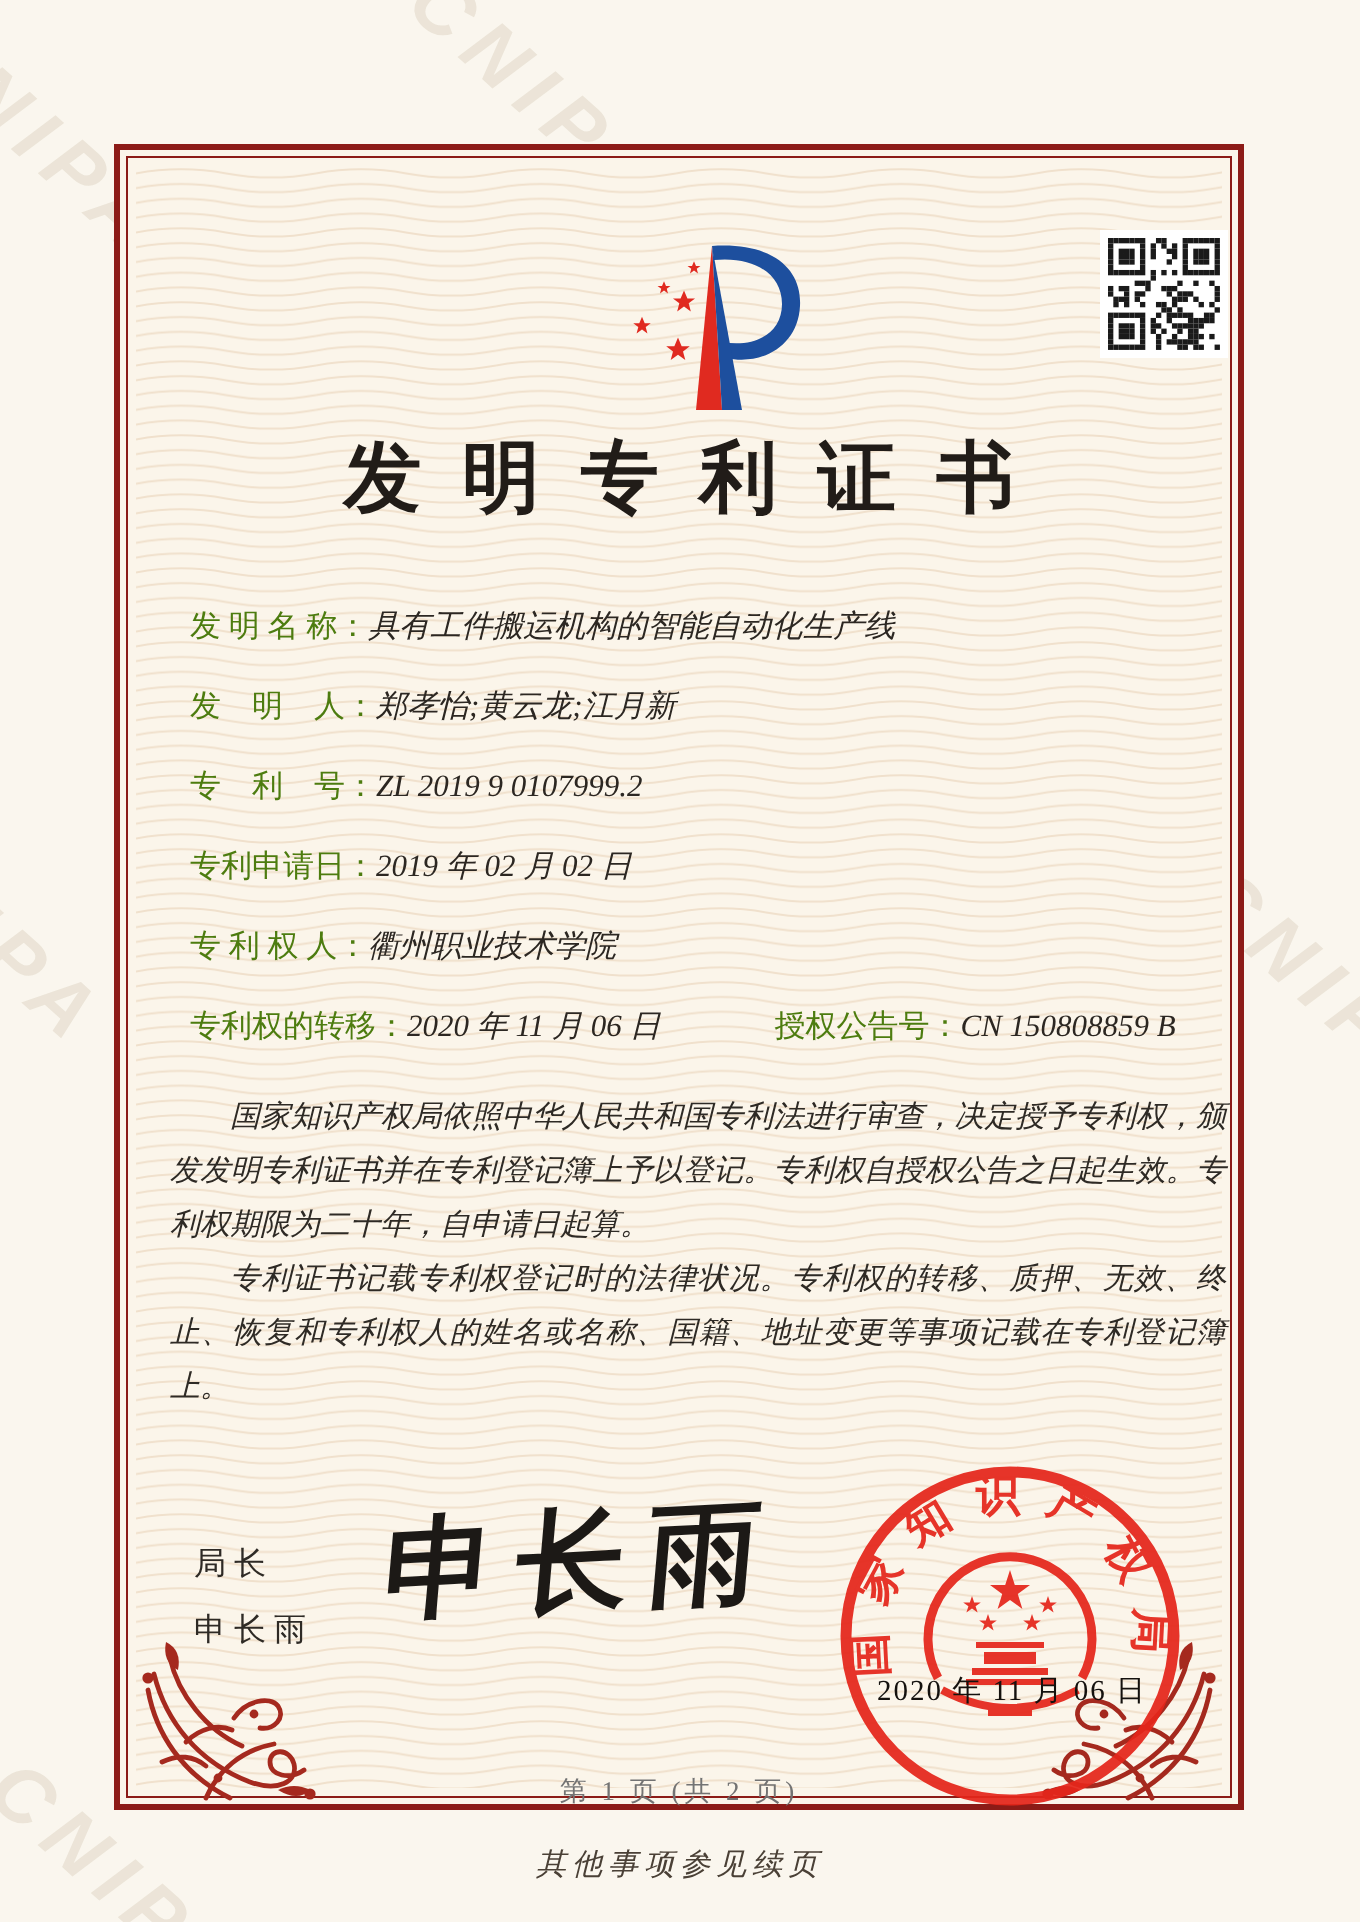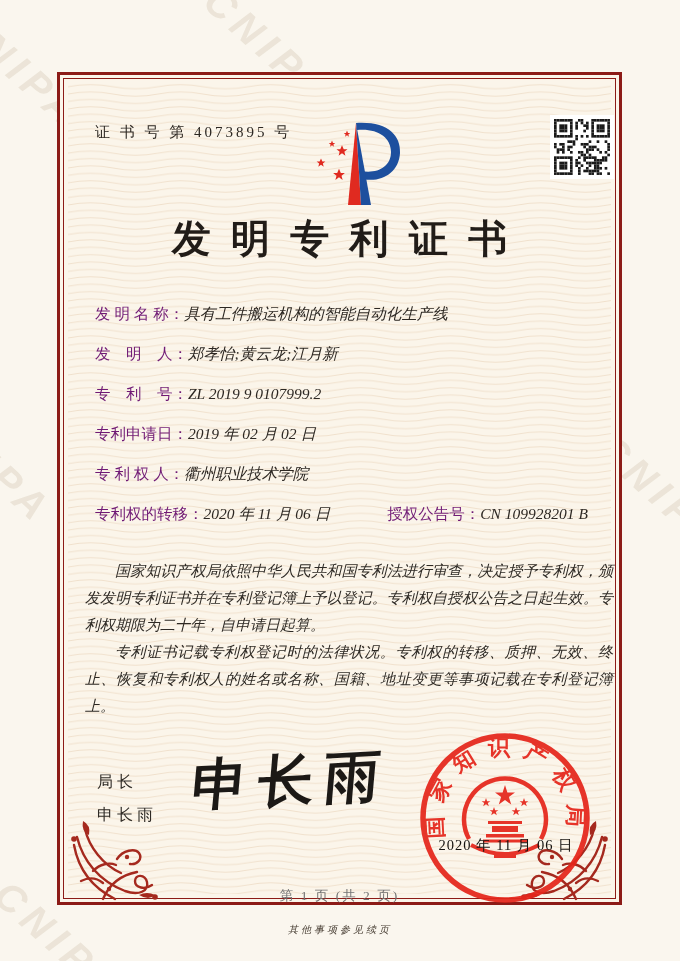--- a/index.html
+++ b/index.html
@@ -45,27 +45,27 @@
   }
   .cert-title {
     position:absolute; left:0; top:133px; width:100%;
     text-align:center; font-size:39px; font-weight:600;
     letter-spacing:0.52em; text-indent:0.52em; color:#211c18; z-index:3;
   }
 
   
   .fields { position:absolute; left:31px; top:215px; width:512px; z-index:3; }
   .field-row { height:40px; line-height:40px; font-size:15.5px; white-space:nowrap; }
-  .field-label { color:#701a75;margin-top:40px; }
+  .field-label { color:#4d7c0f;margin-top:40px; }
   .field-value { color:#2c2722;font-style:italic; }
   .grant-row { display:flex; }
   .grant-gap { width:57px; }
 
   
-  .paras { position:absolute; left:21px; top:479px; width:528px; z-index:3; }
+  .paras { position:absolute; left:21px; top:467px; width:528px; z-index:3; }
   .paras p {
     font-size:15px; line-height:27px; text-align:justify;
     text-indent:2em; color:#2e2a25; font-style:italic;
   }
 
   
   .sig-title { position:absolute; left:33px; top:693px; font-size:16px; letter-spacing:4px; z-index:4; }
   .sig-name  { position:absolute; left:33px; top:726px; font-size:16px; letter-spacing:4px; z-index:4; }
   .sig-script {
     position:absolute; left:128px; top:663px; width:260px; z-index:4;
@@ -86,21 +86,21 @@
   .orn-left  { left:5px;  top:724px; }
   .orn-right { right:5px; top:724px; transform:scaleX(-1); }
 
   
   .page-number {
     position:absolute; left:0; top:808px; width:100%; text-align:center;
     font-size:13.5px; letter-spacing:2px; color:#737373; z-index:3;
   }
   .continuation {
     position:absolute; left:0; top:923px; width:100%; text-align:center;
-    font-size:10px; letter-spacing:3px; color:#4a4036; font-style:italic; z-index:3;
+    font-size:15px; letter-spacing:3px; color:#4a4036; font-style:italic; z-index:3;
   }
 </style>
 </head>
 <body>
 
 <div class="page">
 
   <div class="wm" style="left:-25px; top:0px;">CNIPA</div>
   <div class="wm" style="left:225px; top:-22px;">CNIPA</div>
   <div class="wm" style="left:418px; top:255px;">CNIPA</div>
@@ -114,21 +114,20 @@
 
       <svg class="waves" viewBox="0 0 555 823" preserveAspectRatio="none" aria-hidden="true">
         <defs>
           <pattern id="wv" width="92" height="7.5" patternUnits="userSpaceOnUse">
             <path d="M0 3.7 Q 23 -0.5 46 3.7 T 92 3.7" fill="none" stroke="#e7cfb3" stroke-width="1"></path>
           </pattern>
         </defs>
         <rect width="555" height="823" fill="url(#wv)" opacity="0.55"></rect>
       </svg>
 
-      <div class="cert-number">证 书 号 第 4073895 号</div>
 
       <svg class="logo" viewBox="0 0 110 95" aria-hidden="true">
         <defs>
           <polygon id="star" points="0,-10 2.94,-3.09 9.51,-3.09 4.05,1.18 5.88,8.09 0,3.82 -5.88,8.09 -4.05,1.18 -9.51,-3.09 -2.94,-3.09"></polygon>
         </defs>
 
         <path d="M57 6 C 88 4 102 18 101 36 C 100 56 82 66 64 62 L 62 54 C 78 57 92 50 92 35 C 92 20 78 11 58 13 Z" fill="#1d4f9e"></path>
 
         <polygon points="57,6 62,88 49,88" fill="#e02a20"></polygon>
         <polygon points="57,6 72,88 62,88" fill="#1d4f9e"></polygon>
@@ -364,21 +363,21 @@
         </div>
         <div class="field-row">
           <span class="field-label">专利申请日：</span><span class="field-value">2019 年 02 月 02 日</span>
         </div>
         <div class="field-row">
           <span class="field-label">专 利 权 人：</span><span class="field-value">衢州职业技术学院</span>
         </div>
         <div class="field-row grant-row">
           <span><span class="field-label">专利权的转移：</span><span class="field-value">2020 年 11 月 06 日</span></span>
           <span class="grant-gap"></span>
-          <span><span class="field-label">授权公告号：</span><span class="field-value">CN 109928201 B</span></span>
+          <span><span class="field-label">授权公告号：</span><span class="field-value">CN 150808859 B</span></span>
         </div>
       </div>
 
       <div class="paras">
         <p>国家知识产权局依照中华人民共和国专利法进行审查，决定授予专利权，颁发发明专利证书并在专利登记簿上予以登记。专利权自授权公告之日起生效。专利权期限为二十年，自申请日起算。</p>
         <p>专利证书记载专利权登记时的法律状况。专利权的转移、质押、无效、终止、恢复和专利权人的姓名或名称、国籍、地址变更等事项记载在专利登记簿上。</p>
       </div>
 
       <div class="sig-title">局长</div>
       <div class="sig-name">申长雨</div>

